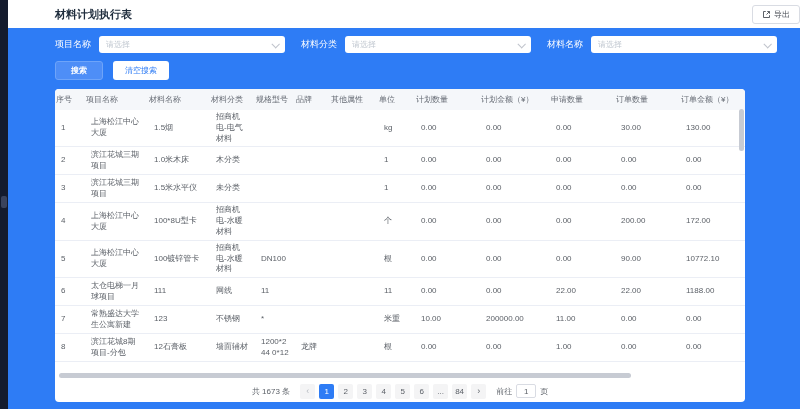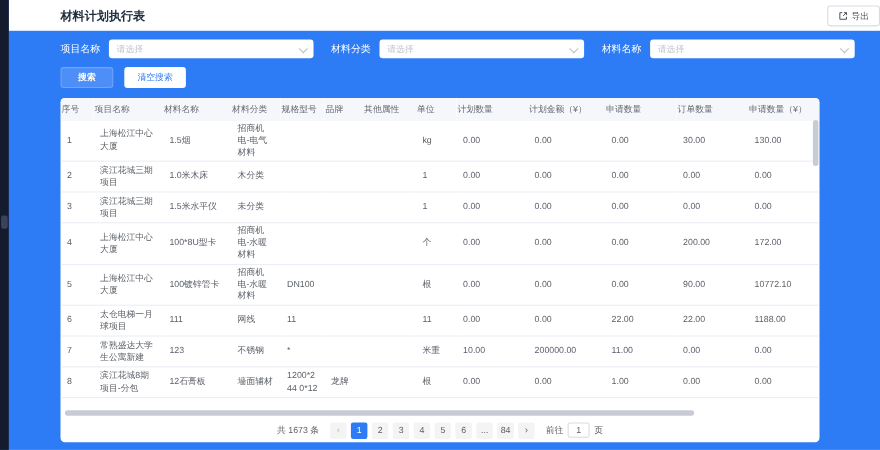--- a/index.html
+++ b/index.html
@@ -122,21 +122,21 @@
                 <th>材料名称</th>
                 <th>材料分类</th>
                 <th>规格型号</th>
                 <th>品牌</th>
                 <th>其他属性</th>
                 <th>单位</th>
                 <th>计划数量</th>
                 <th>计划金额（¥）</th>
                 <th>申请数量</th>
                 <th>订单数量</th>
-                <th>申请数量（¥）</th>
+                <th>订单金额（¥）</th>
               </tr>
           </thead>
           <tbody>
               <tr>
                 <td>1</td>
                 <td>上海松江中心大厦</td>
                 <td>1.5烟</td>
                 <td>招商机电-电气材料</td>
                 <td></td>
                 <td></td>

